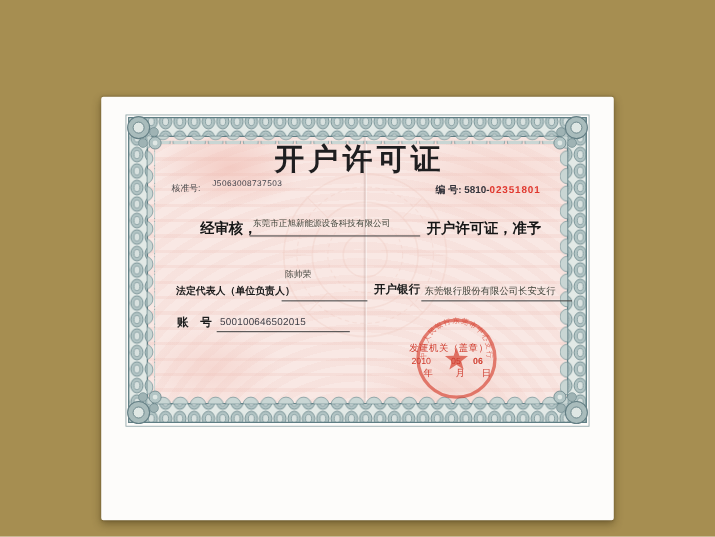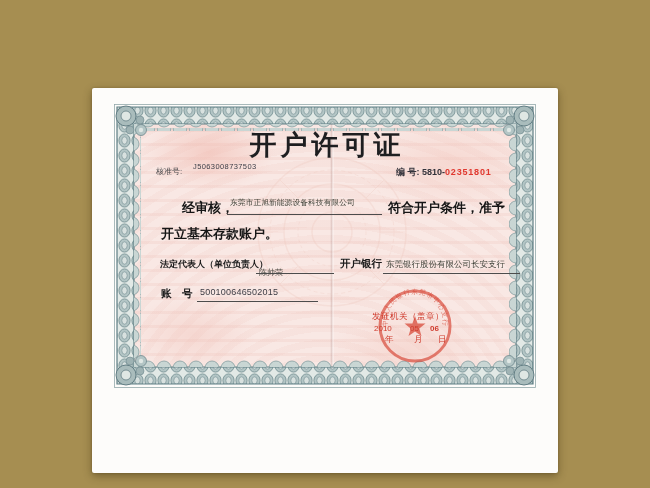--- a/index.html
+++ b/index.html
@@ -48,21 +48,21 @@
   .audited-prefix{left:90px;top:113px;}
   .company{left:138px;top:111px;font-size:7.8px;color:#3f4238;}
   .audited-suffix{left:296px;top:113px;}
   .body-line2{left:69px;top:139px;}
   .u{position:absolute;height:0;border-top:1px solid #4c4c4c;}
   .u-company{left:135px;top:126px;width:155px;}
   .u-legal{left:164px;top:185px;width:78px;}
   .u-bank{left:291px;top:185px;width:137px;}
   .u-account{left:105px;top:213px;width:121px;}
   .legal-label{left:68px;top:171px;font-size:9px;font-weight:bold;color:#1b1b1b;}
-  .legal-value{left:167px;top:180px;font-size:8px;color:#4b4b44;}
+  .legal-value{left:167px;top:157px;font-size:8px;color:#4b4b44;}
   .bank-label{left:248px;top:169px;font-size:10.5px;font-weight:bold;color:#1b1b1b;}
   .bank-value{left:294px;top:172px;font-size:8.5px;color:#40433a;}
   .account-label{left:69px;top:199px;font-size:10.5px;font-weight:bold;color:#1b1b1b;}
   .account-value{left:108px;top:199px;font-size:9px;color:#3c3c44;letter-spacing:.2px;}
   .stamp{position:absolute;left:271px;top:182px;width:112px;height:112px;}
   .stamp .seal-svg{position:absolute;left:0;top:0;width:112px;height:112px;}
   .stamp .st{position:absolute;color:#cf3a2c;white-space:nowrap;line-height:1;}
   .stamp .issuer{left:9px;top:42px;font-size:8.5px;font-weight:normal;letter-spacing:.5px;}
   .stamp .d-year{left:11px;top:55px;font-size:8px;font-weight:normal;}
   .stamp .d-month{left:47px;top:55px;font-size:8px;font-weight:normal;}
@@ -147,22 +147,21 @@
     <div class="t approval-value">J5063008737503</div>
 
     <div class="t serial">
       <span>编 号:</span>
       <span>5810-</span><span class="red">02351801</span>
     </div>
 
     <div class="t body-bold audited-prefix">经审核，</div>
     <div class="t company">东莞市正旭新能源设备科技有限公司</div>
     <div class="u u-company"></div>
-    <div class="t body-bold audited-suffix">符合开户条件，准予</div>
-    <div class="t body-bold body-line2">开立基本存款账户。</div>
+    <div class="t body-bold audited-suffix">开户许可证，准予</div>
 
     <div class="t legal-label">法定代表人（单位负责人）</div>
     <div class="t legal-value">陈帅荣</div>
     <div class="u u-legal"></div>
 
     <div class="t bank-label">开户银行</div>
     <div class="t bank-value">东莞银行股份有限公司长安支行</div>
     <div class="u u-bank"></div>
 
     <div class="t account-label">账　号</div>

